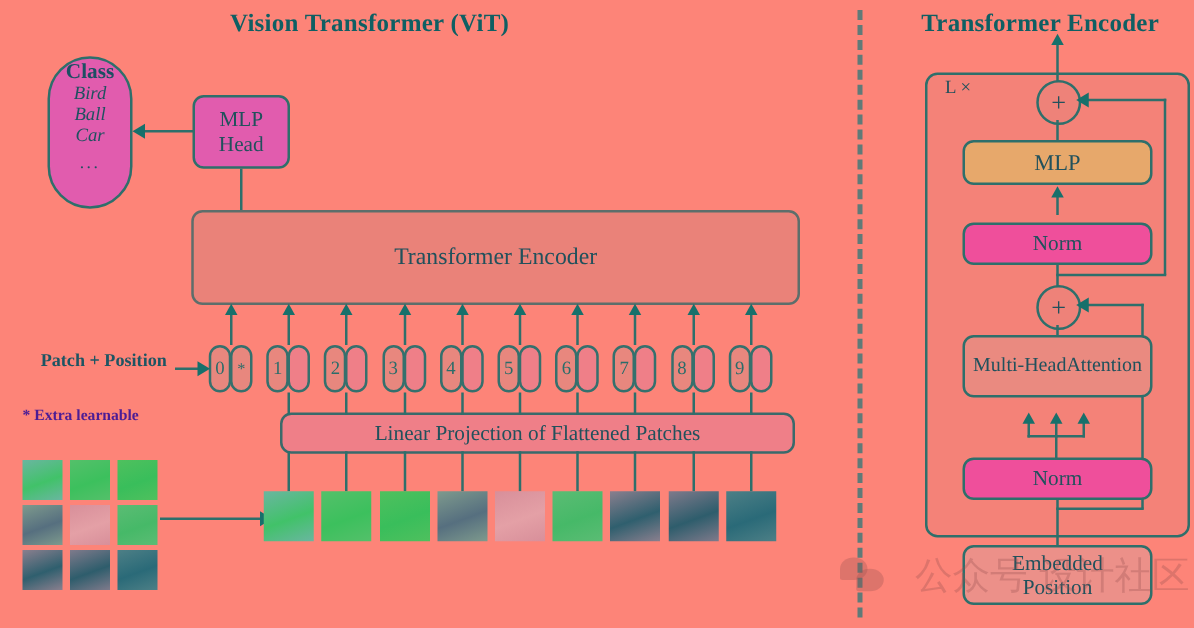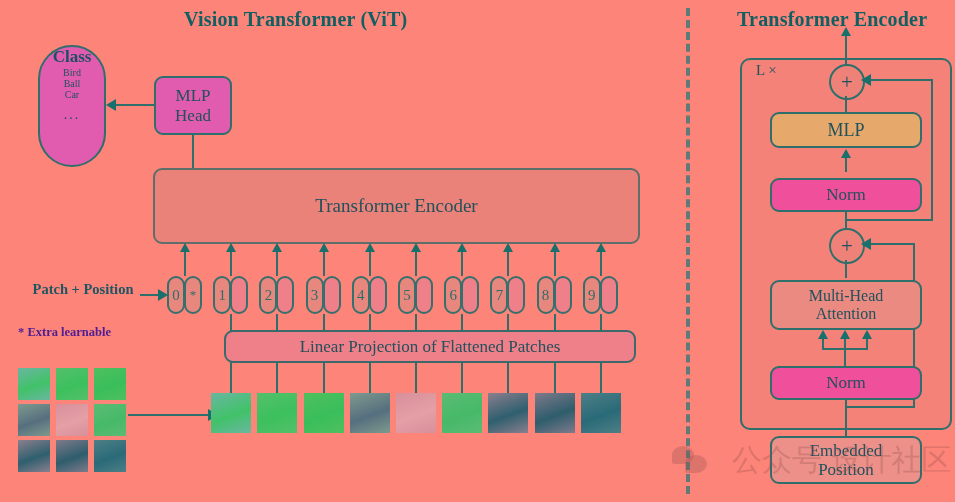--- a/index.html
+++ b/index.html
@@ -42,21 +42,21 @@
   .c-rose{background:#ef7f88;}
 
   
   #class-oval{
     left:38px;top:45px;width:68px;height:122px;
     border-radius:36px;
     flex-direction:column;justify-content:flex-start;
     font-size:15px;
   }
   #class-oval .hd{font-weight:bold;font-size:17px;color:#1d4f63;margin-bottom:1px;}
-  #class-oval .ln{font-size:10px;color:#1f5160;}
+  #class-oval .ln{font-size:15px;color:#1f5160;font-style:italic;}
   #class-oval .dots{font-size:14px;letter-spacing:2px;margin-top:6px;color:#1f5160;}
 
   
   #mlp-head{
     left:154px;top:76px;width:78px;height:59px;
     flex-direction:column;font-size:17px;
   }
 
   
   #encoder-box{
@@ -132,21 +132,21 @@
   }
   #lx{left:756px;top:62px;font-size:15px;color:#21515c;font-weight:normal;}
   .plus{
     position:absolute;width:32px;height:32px;border-radius:50%;
     border:2.2px solid #2e6f6b;background:#ee8279;
     display:flex;align-items:center;justify-content:center;
     font-size:21px;color:#21515c;line-height:1;
   }
   #mlp-right{left:770px;top:112px;width:152px;height:36px;font-size:18px;}
   #norm-top{left:770px;top:178px;width:152px;height:34px;font-size:17px;}
-  #mha{left:770px;top:280px;width:152px;height:50px;font-size:16px;flex-direction:column;}
+  #mha{left:770px;top:268px;width:152px;height:50px;font-size:16px;flex-direction:row;}
   #norm-bot{left:770px;top:366px;width:152px;height:34px;font-size:17px;}
   #emb-patches{left:770px;top:436px;width:152px;height:48px;font-size:17px;flex-direction:column;}
 
   
   #watermark{
     left:672px;top:434px;width:280px;height:52px;
     display:flex;align-items:center;gap:20px;
     font-family:"DejaVu Sans",sans-serif;
     font-size:30px;color:rgba(150,80,80,.30);
     pointer-events:none;

